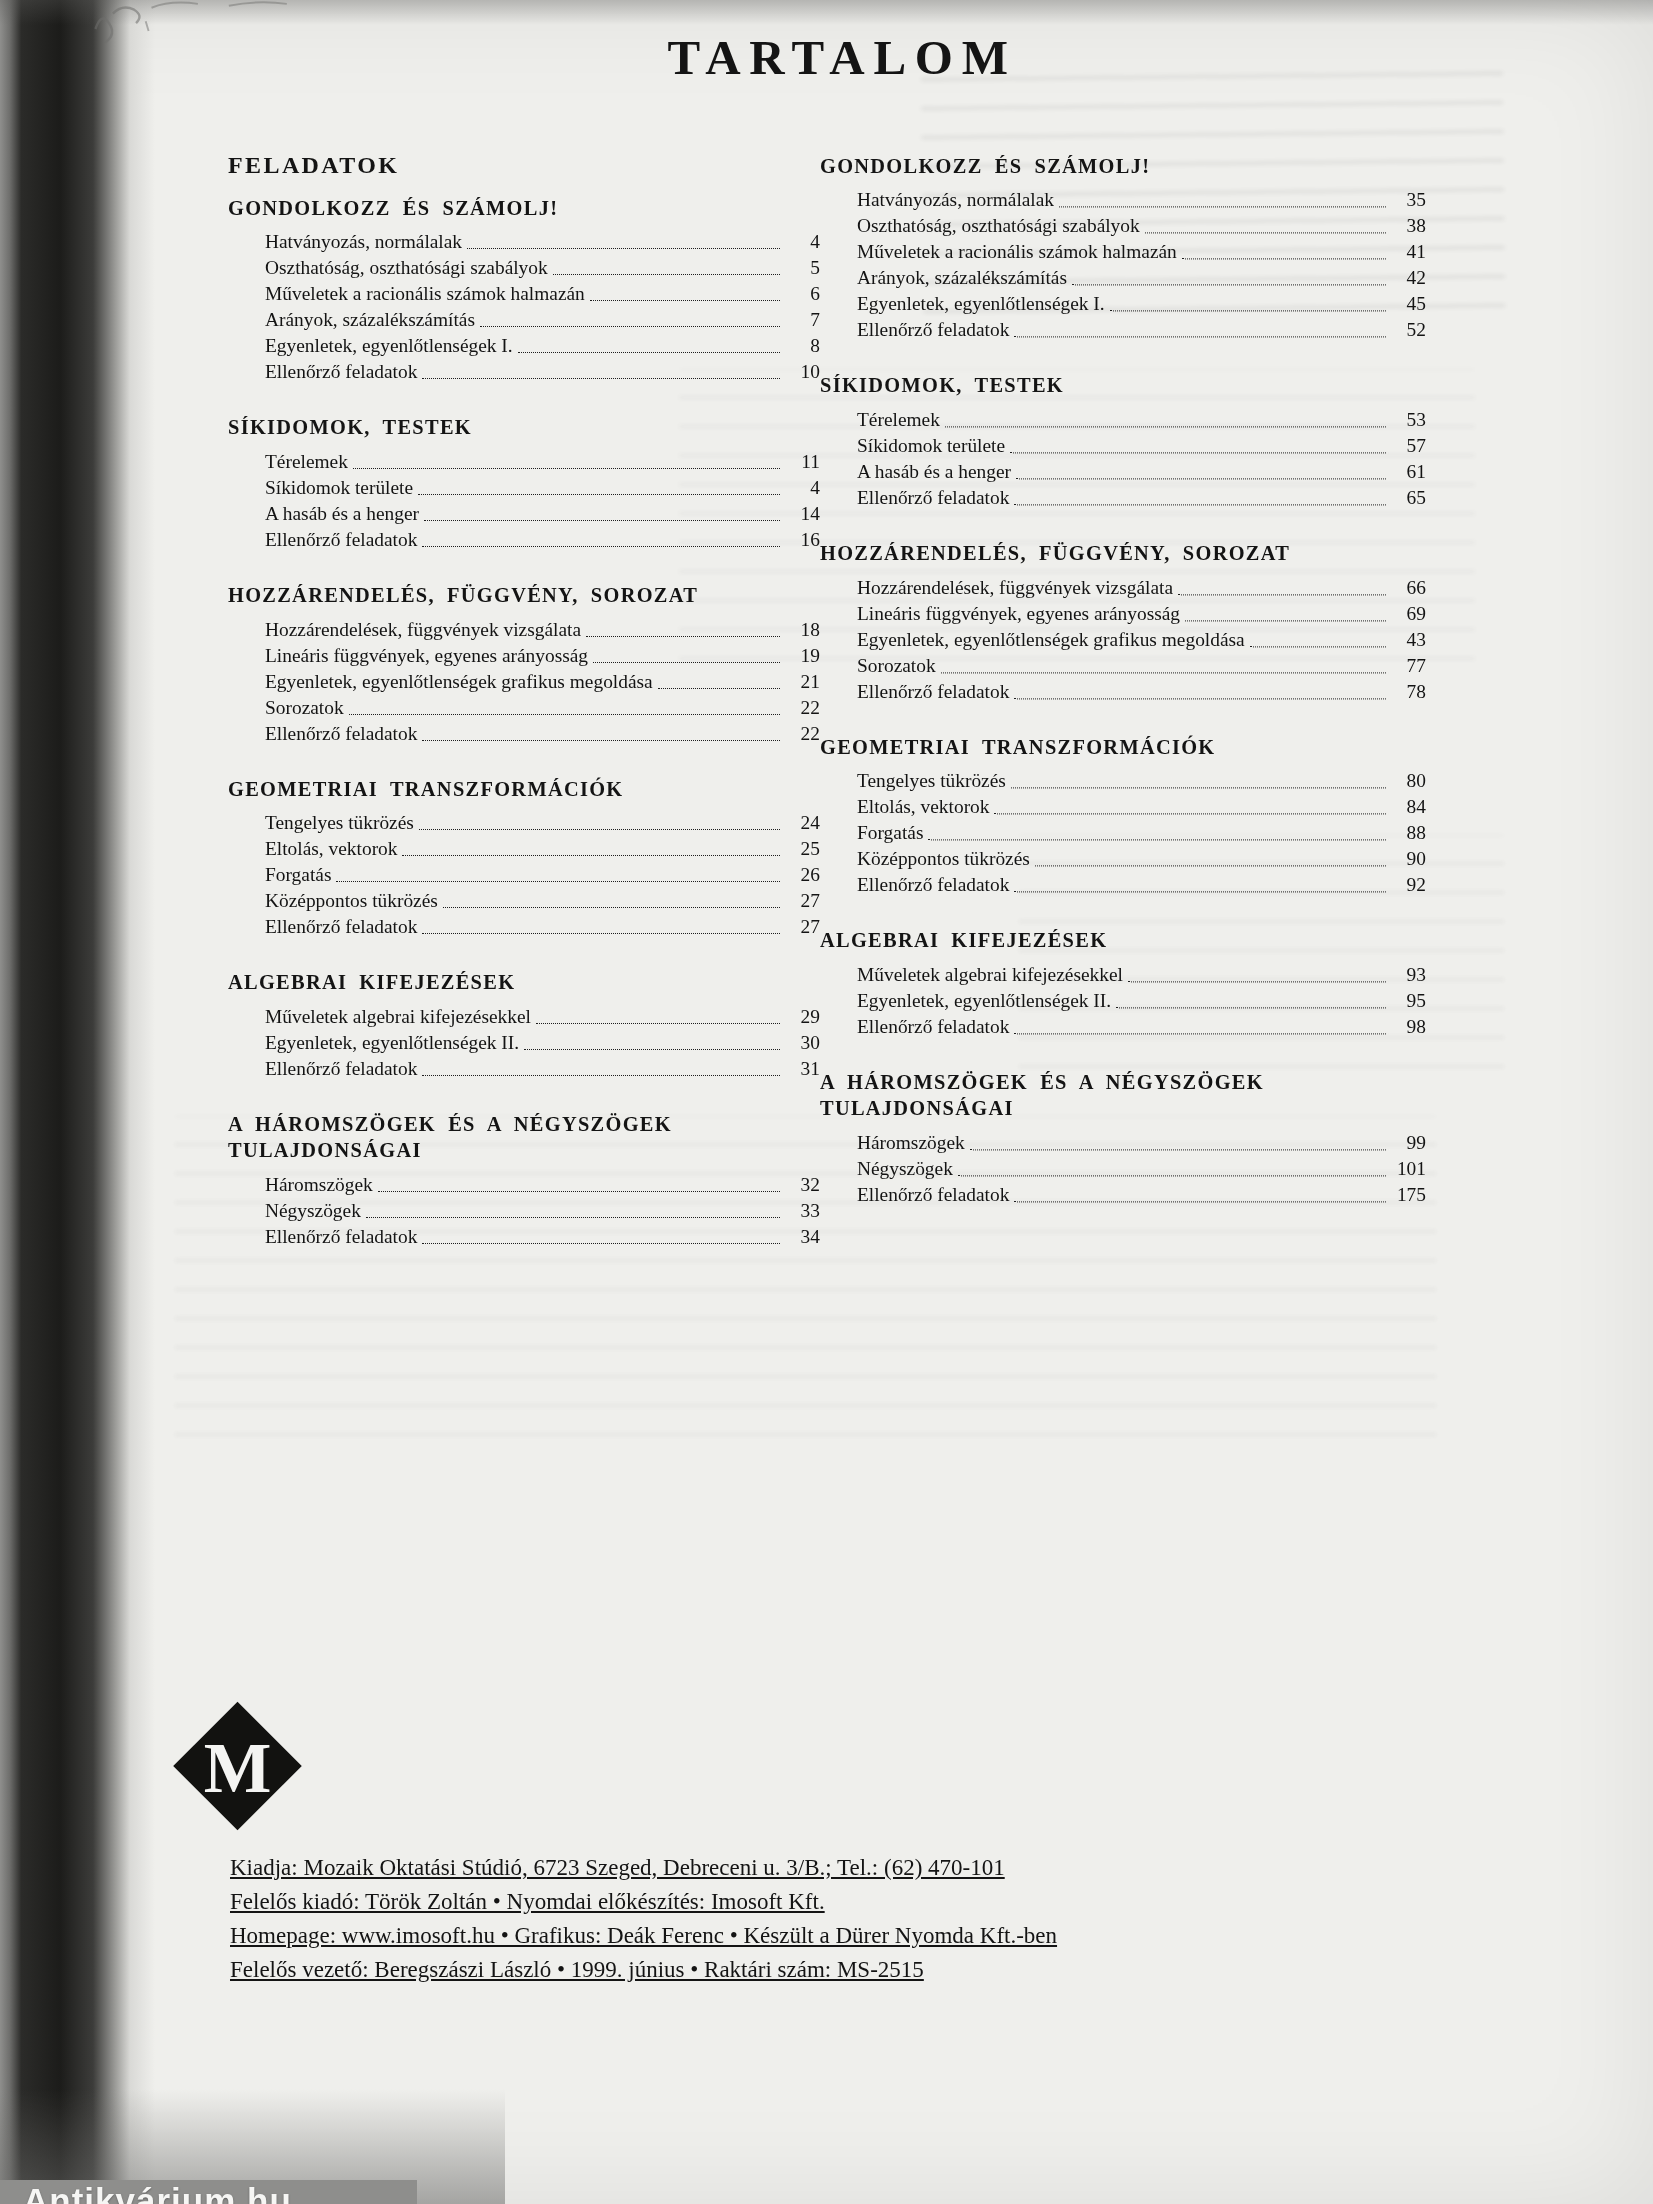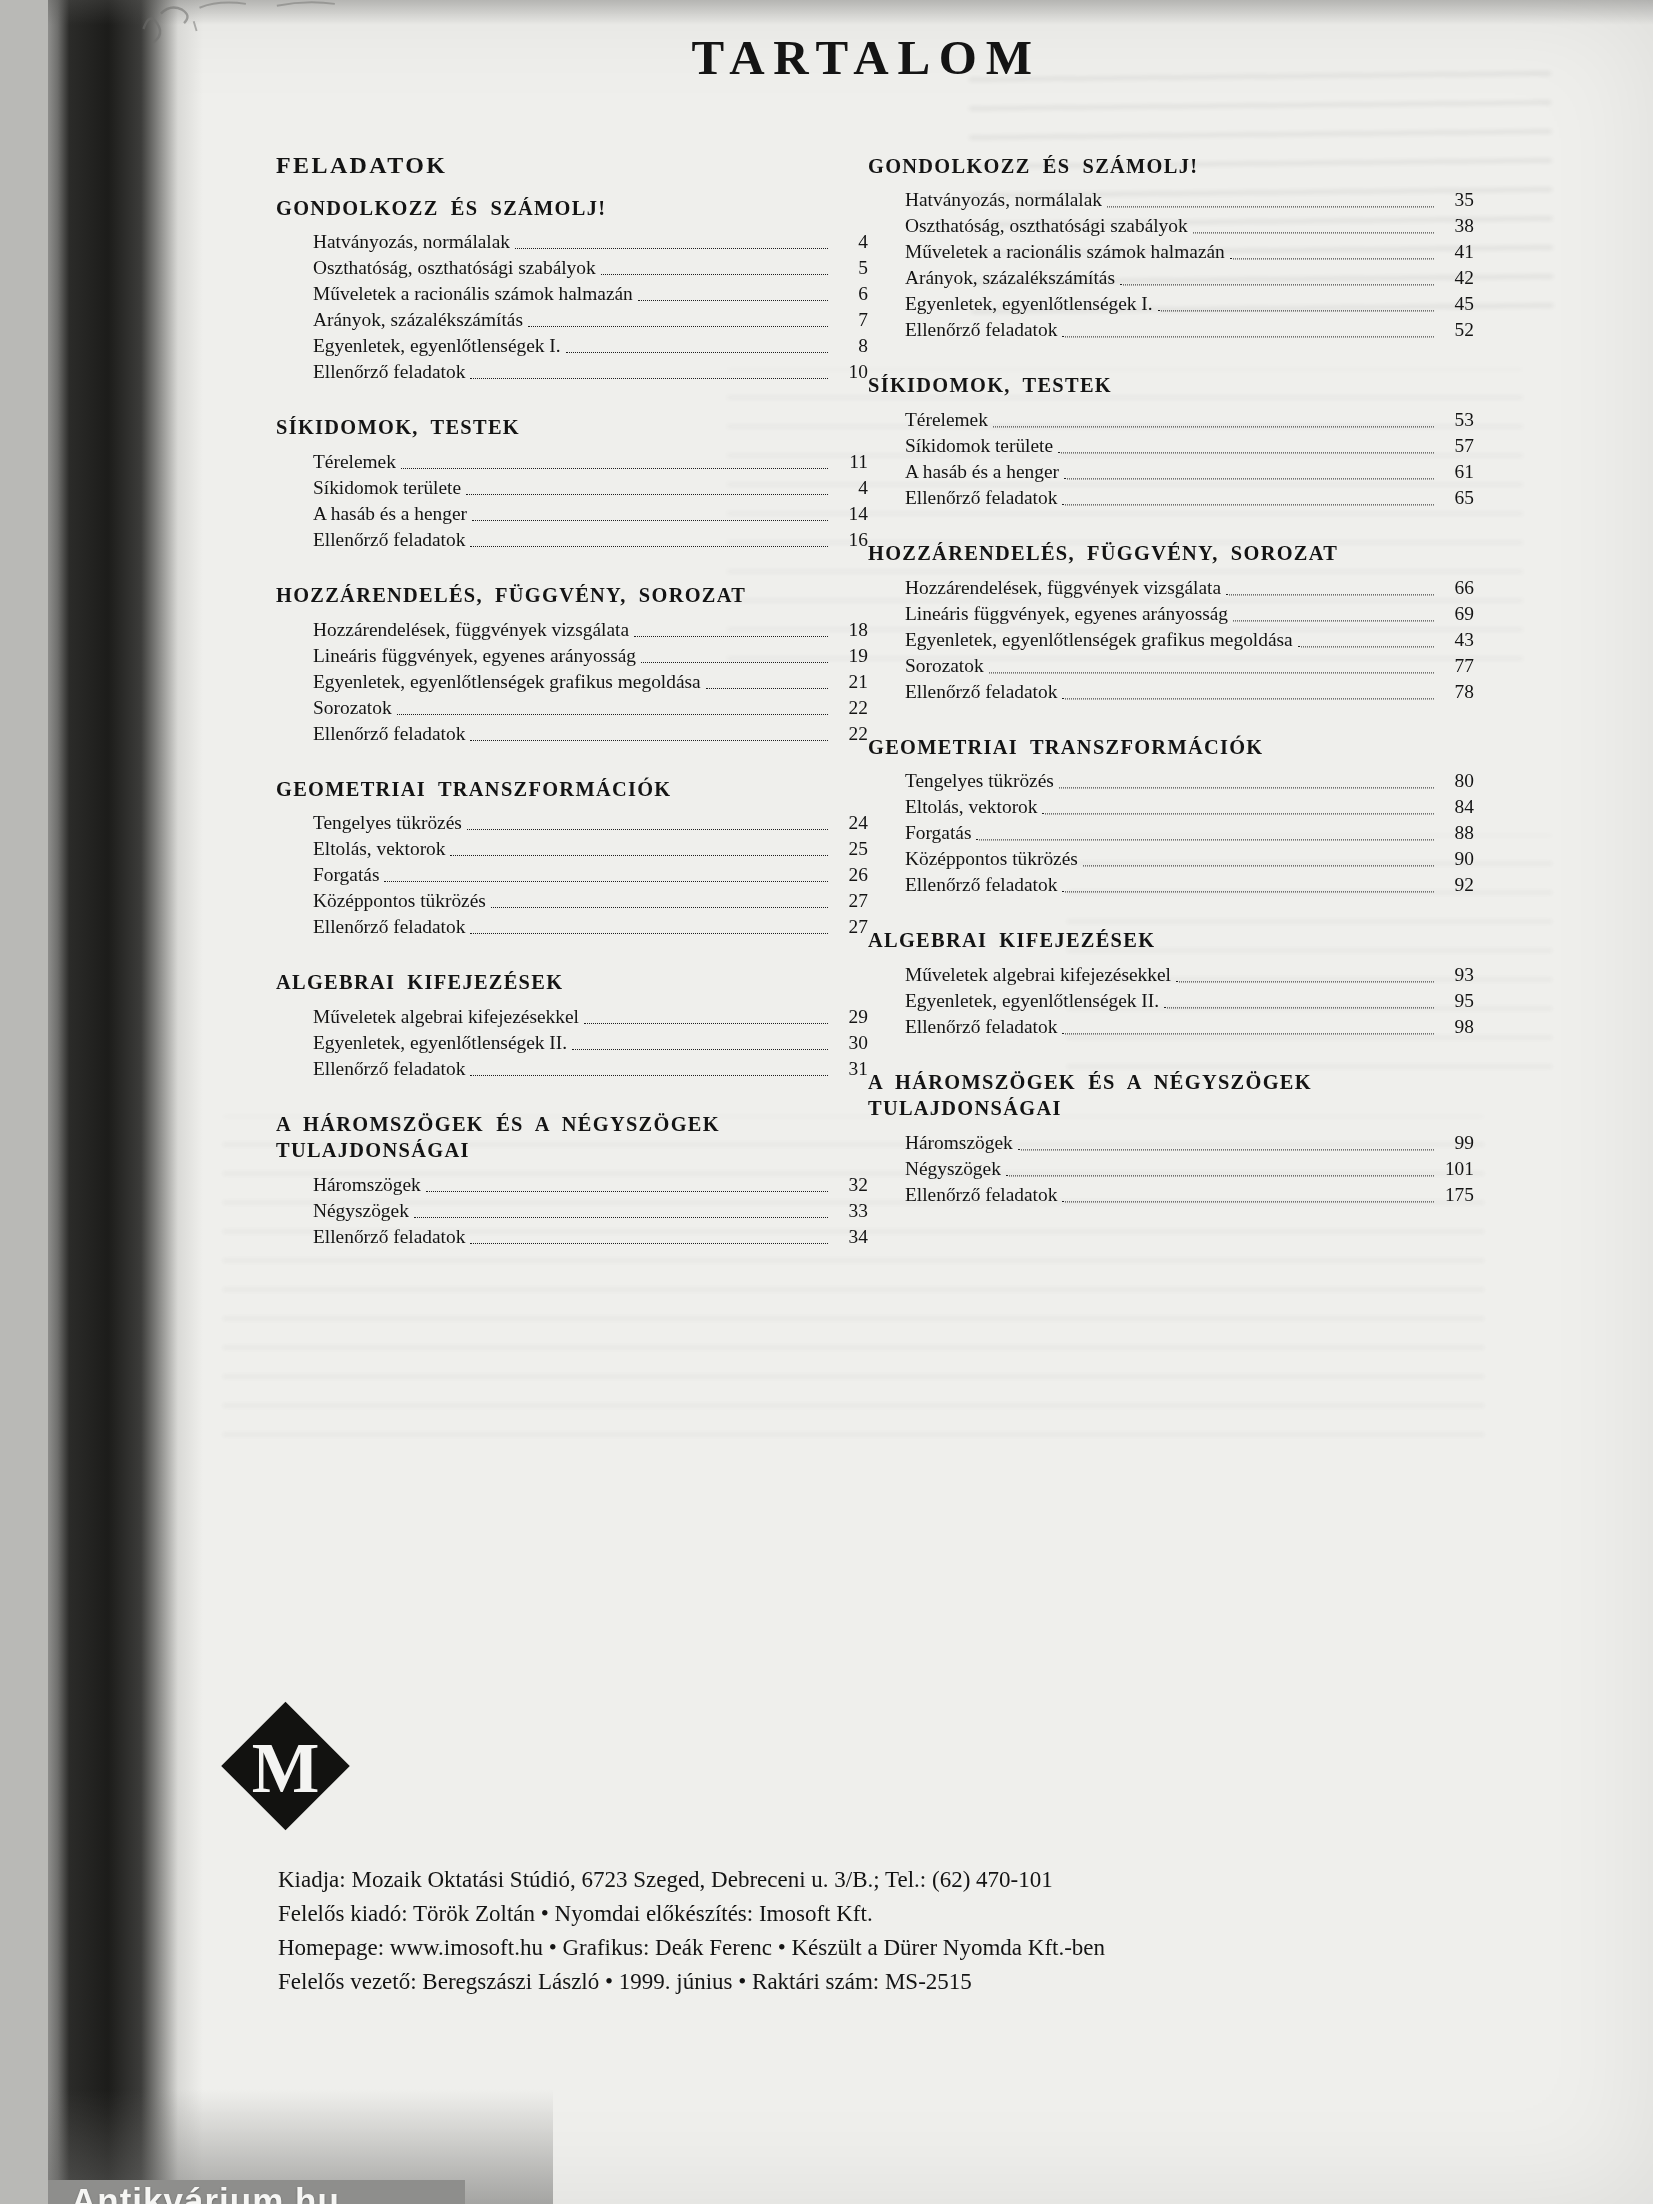--- a/index.html
+++ b/index.html
@@ -8,21 +8,20 @@
     font-family:"Liberation Serif","DejaVu Serif",serif;
     background:#b9b9b6;
     position:relative;
     overflow:hidden;
     color:#141414;
   }
   .scan {
     position:absolute; inset:0;
     background:#efefec;
     box-shadow: inset 0 0 116px rgba(0,0,0,0.08);
-    margin-left: 48px;
   }
   
   .spine {
     position:absolute; left:0; top:0; width:155px; height:100%;
     background:linear-gradient(90deg,
       #8f8f8d 0px, #6e6e6c 9.7px, #2b2b29 21.3px, #1c1c1a 60px,
       #3c3c3a 93px, #9a9a97 115px, #d9d9d6 130px, rgba(239,239,236,0) 155px);
   }
   .top-shade {
     position:absolute; left:0; top:0; right:0; height:25px;
@@ -67,22 +66,22 @@
   .entry .lab { flex:0 0 auto; }
   .entry .leader { flex:1 1 auto; min-width:17.5px; position:relative; }
   .entry .leader::after {
     content:""; position:absolute; left:4.9px; right:4.9px; bottom:5.8px;
     border-bottom:1.9px dotted #1e1e1e;
   }
   .entry .pg { flex:0 0 35px; text-align:right; }
 
   .footer { position:absolute; left:146px; top:1690px; }
   .logo { position:absolute; left:17.5px; top:7.8px; width:147px; height:136px; }
-  .footer-lines { position:absolute; left:84px; top:173px; width:1213px;
-    font-size:23px; line-height:34px; }
+  .footer-lines { position:absolute; left:84px; top:161px; width:1213px;
+    font-size:23px; line-height:34px;text-decoration:underline; }
 
   .watermark-bar {
     position:absolute; left:0; bottom:0; width:417px; height:25px;
     background:#8e8e8c;
   }
   .watermark {
     position:absolute; left:23px; bottom:-15.5px;
     font-family:"Liberation Sans","DejaVu Sans",sans-serif;
     font-size:35px; font-weight:bold; color:#f6f6f4;
     text-shadow:0 1px 1.9px rgba(60,60,60,.6);

